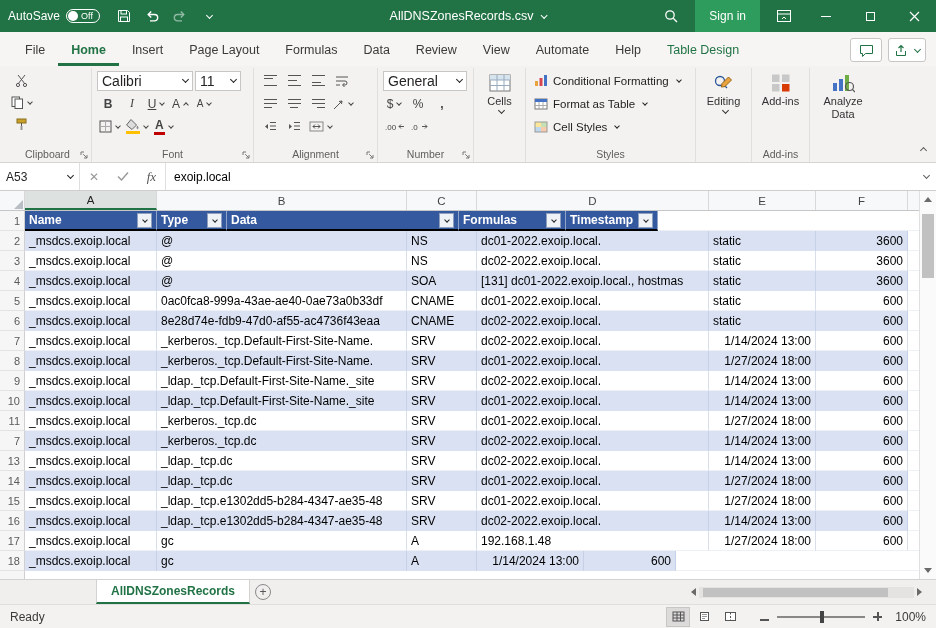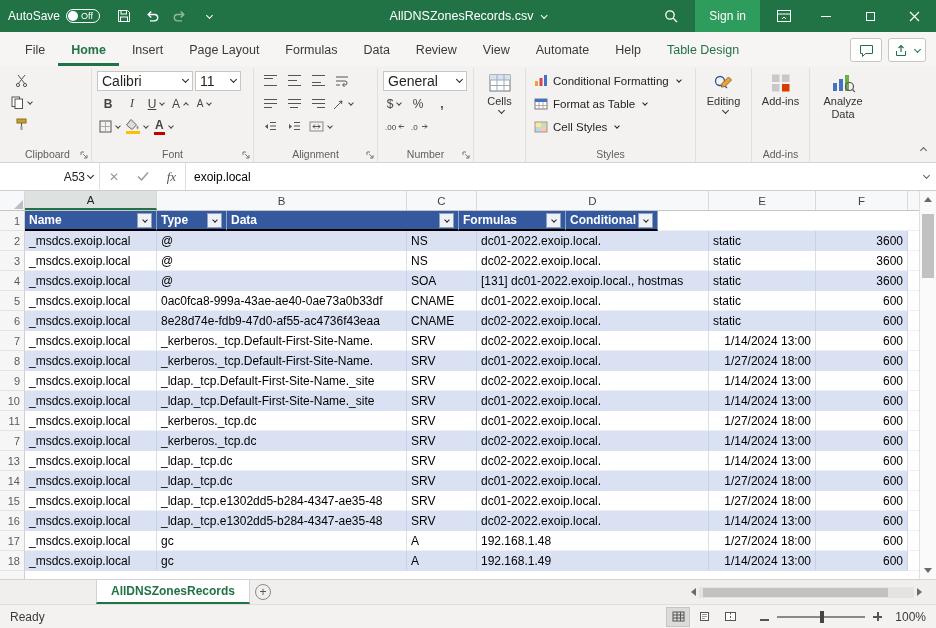--- a/index.html
+++ b/index.html
@@ -54,21 +54,21 @@
   .li-center{background-position:0 1px,0 5px,2.5px 9px;}
   .li-right{background-position:0 1px,0 5px,5px 9px;}
   .li-top{background-size:13px 1.4px,9px 1.4px,13px 1.4px;background-position:0 0,0 3px,0 10px;}
   .li-mid{background-size:13px 1.4px,9px 1.4px,13px 1.4px;background-position:0 0,0 5px,0 10px;}
   .li-bot{background-size:13px 1.4px,9px 1.4px,13px 1.4px;background-position:0 0,0 7px,0 10px;}
   .stylebtn{height:21px;display:flex;align-items:center;gap:5px;color:#252423;font-size:11.5px;padding:0 3px;white-space:nowrap;}
   .ribbon-collapse{position:absolute;right:10px;bottom:6px;color:#605e5c;}
 
   
   .formulabar{height:28px;background:#fff;border-bottom:1px solid #d0cecd;display:flex;align-items:stretch;}
-  .namebox{width:100px;display:flex;align-items:center;justify-content:flex-end;padding:0 6px;border-right:1px solid #e1dfdd;color:#252423;}
+  .namebox{width:80px;display:flex;align-items:center;justify-content:space-between;padding:0 6px;border-right:1px solid #e1dfdd;color:#252423;}
   .fb-icons{width:86px;display:flex;align-items:center;justify-content:space-around;border-right:1px solid #e1dfdd;color:#9a9896;}
   .fx{font-family:"Liberation Serif",serif;font-style:italic;color:#555;font-size:13px;}
   .fb-value{flex:1;display:flex;align-items:center;padding-left:8px;color:#000;}
   .fb-expand{width:22px;display:flex;align-items:center;justify-content:center;color:#605e5c;}
 
   
   .grid-wrap{height:388px;display:flex;}
   .grid-main{width:919px;overflow:hidden;}
   .col-headers{height:20px;display:flex;background:#f7f8f9;border-bottom:1px solid #c6c6c6;}
   .corner{width:25px;height:100%;border-right:1px solid #d8d8d8;position:relative;background:#f7f8f9;}
@@ -566,21 +566,21 @@
               <span class="chev"></span>
             </div>
           </div>
           <div class="cell" style="width: 107px;">
             <div class="th-text">Formulas</div>
             <div class="filter-btn">
               <span class="chev"></span>
             </div>
           </div>
           <div class="cell" style="width: 92px;">
-            <div class="th-text">Conditional</div>
+            <div class="th-text">Timestamp</div>
             <div class="filter-btn">
               <span class="chev"></span>
             </div>
           </div>
           <div class="cell-filler"></div>
         </div>
         <div class="grow band">
           <div class="rn">2</div>
           <div class="cell" style="width: 132px;">_msdcs.exoip.local</div>
           <div class="cell" style="width: 250px;">@</div>
@@ -738,21 +738,20 @@
           <div class="cell" style="width: 232px;">192.168.1.48</div>
           <div class="cell num" style="width: 107px;">1/27/2024 18:00</div>
           <div class="cell num" style="width: 92px;">600</div>
           <div class="cell-filler"></div>
         </div>
         <div class="grow band">
           <div class="rn">18</div>
           <div class="cell" style="width: 132px;">_msdcs.exoip.local</div>
           <div class="cell" style="width: 250px;">gc</div>
           <div class="cell" style="width: 70px;">A</div>
-          <div class="cell" style="width: 232px;">192.168.1.49</div>
           <div class="cell num" style="width: 107px;">1/14/2024 13:00</div>
           <div class="cell num" style="width: 92px;">600</div>
           <div class="cell-filler"></div>
         </div>
         <div class="grow filler-row">
           <div class="rn"></div>
         </div>
       </div>
   </div>
   <div class="vscroll">

